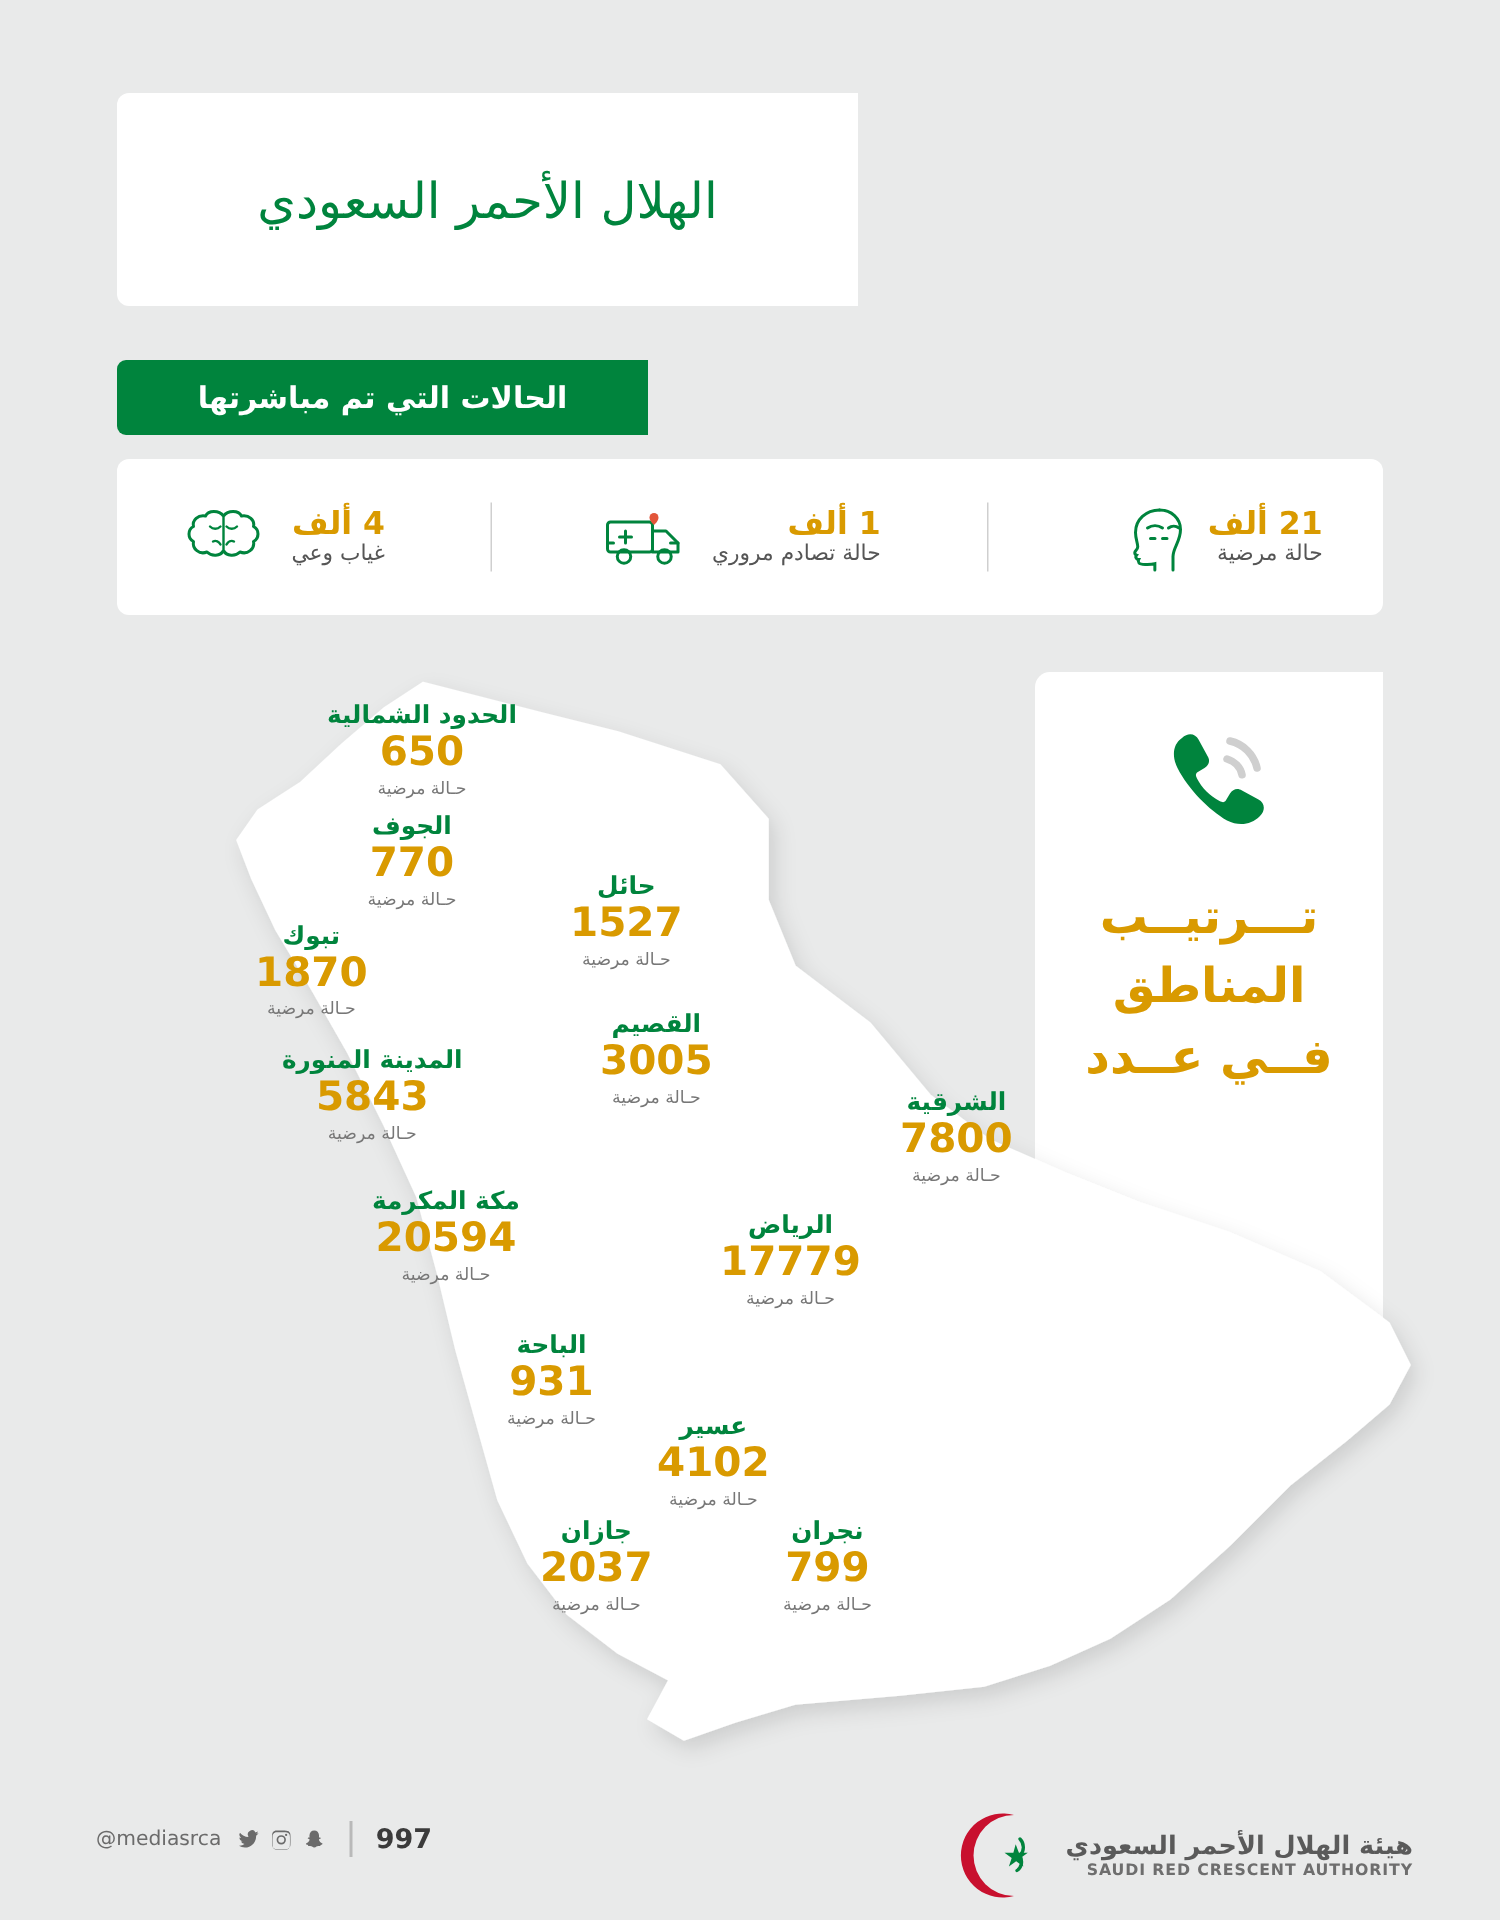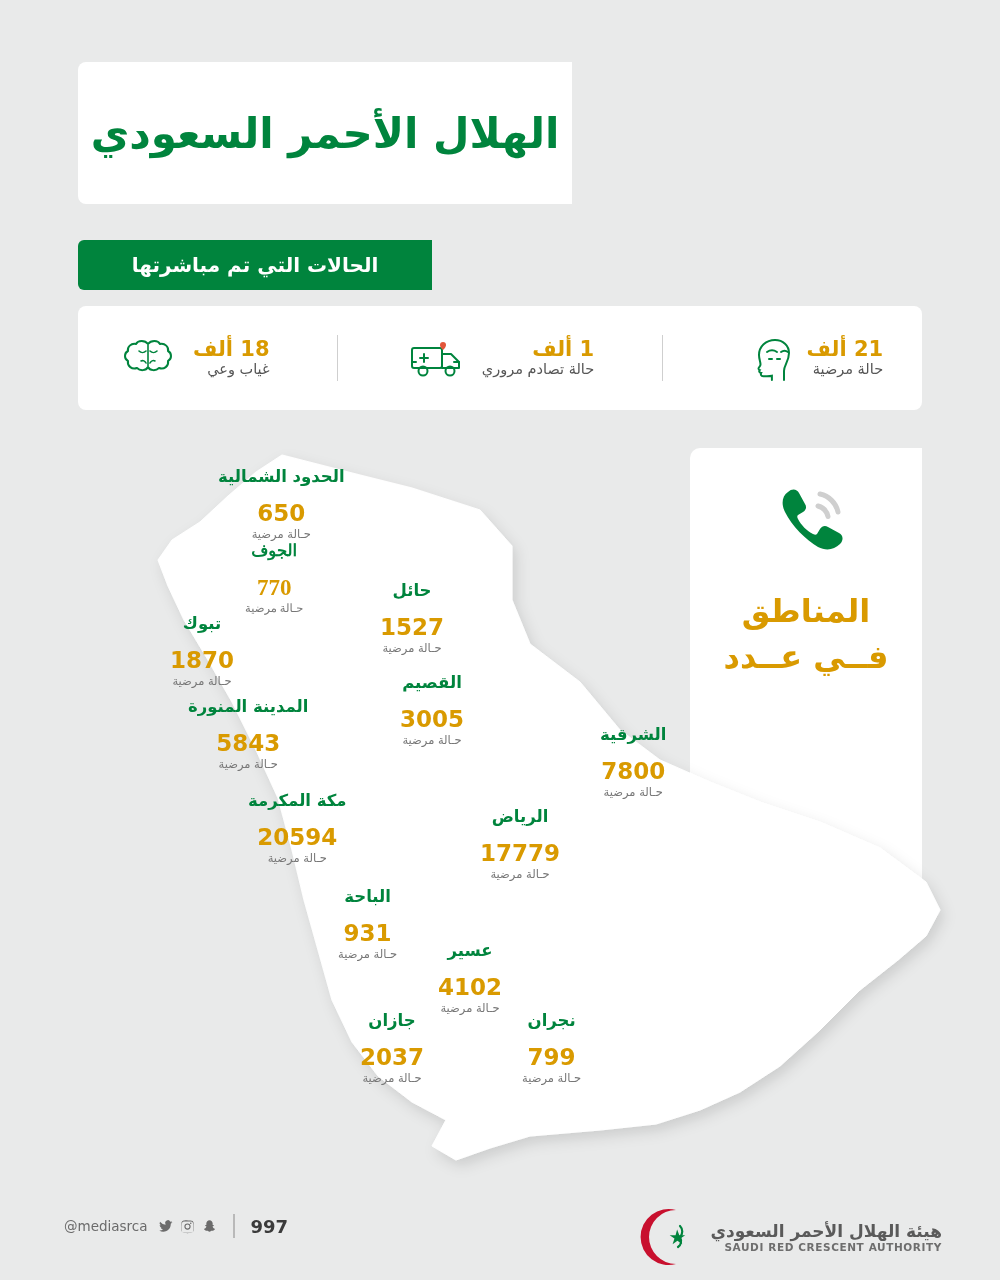--- a/index.html
+++ b/index.html
@@ -22,22 +22,22 @@
     width: 494px; height: 142px;
     background: #ffffff;
     border-radius: 8px 0 0 8px;
     display: flex;
     flex-direction: column;
     align-items: center;
     justify-content: center;
     gap: 4px;
   }
   .title-main {
-    font-size: 42px;
-    font-weight: bold;
+    font-size: 33px;
+    font-weight: normal;
     color: #00843d;
     letter-spacing: 0px;
   }
   .title-sub {
     font-size: 23px;
     font-weight: bold;
     color: #d99a00;
   }
 
   .left-headline {
@@ -133,21 +133,21 @@
   }
   .map-wrap svg { display: block; }
 
   .region {
     position: absolute;
     text-align: center;
     line-height: 1.12;
     white-space: nowrap;
   }
   .r-name { font-size: 16.5px; font-weight: bold; color: #00843d; }
-  .r-value { font-size: 23px; font-weight: bold; color: #d99a00; margin-top: 15px; }
+  .r-value { font-size: 27px; font-weight: bold; color: #d99a00; margin-top: 1px; }
   .r-unit { font-size: 11.5px; color: #777; letter-spacing: 1px; margin-top: 1px; }
 
   
   .footer {
     position: absolute;
     left: 0; bottom: 0;
     width: 1000px; height: 92px;
   }
   .footer-left {
     position: absolute;
@@ -223,39 +223,40 @@
         <path d="M18 22v8M14 26h8" stroke="#00843d" stroke-width="2" stroke-linecap="round"></path>
         <path d="M40 13c0 2.5-3 5-3 5s-3-2.5-3-5a3 3 0 016 0z" fill="#e2553a"></path>
         <path d="M6 30h4M48 30h5" stroke="#00843d" stroke-width="2" stroke-linecap="round"></path>
       </svg>
     </div>
 
     <div class="divider"></div>
 
     <div class="stat">
       <div class="stat-text">
-        <div class="stat-value">18 ألف</div>
+        <div class="stat-value">4 ألف</div>
         <div class="stat-label">غياب وعي</div>
       </div>
       <svg class="stat-icon" viewBox="0 0 62 52">
         <path d="M31 12c-3-4-10-4-12 0-5-1-9 3-8 7-4 2-4 8 0 10-1 5 4 9 9 7 3 3 9 3 11-1" fill="none" stroke="#00843d" stroke-width="2" stroke-linejoin="round"></path>
         <path d="M31 12c3-4 10-4 12 0 5-1 9 3 8 7 4 2 4 8 0 10 1 5-4 9-9 7-3 3-9 3-11-1" fill="none" stroke="#00843d" stroke-width="2" stroke-linejoin="round"></path>
         <path d="M31 12v23M22 19c2 2 5 2 7 0M40 19c-2 2-5 2-7 0M24 29c2-1 4 0 5 2M38 29c-2-1-4 0-5 2" fill="none" stroke="#00843d" stroke-width="1.6" stroke-linecap="round"></path>
       </svg>
     </div>
 
   </div>
 
   <div class="right-panel">
     <svg class="phone-icon" viewBox="0 0 96 86">
       <path d="M30 12c4-4 9-3 11 1l6 11c2 3 1 6-2 8l-5 3c-1 1-1 2 0 4 3 6 9 12 15 15 2 1 3 1 4 0l3-5c2-3 5-4 8-2l11 6c4 2 5 7 1 11-6 6-14 7-22 3C48 60 34 46 27 32c-4-8-3-16 3-20z" fill="#00843d"></path>
       <path d="M62 14c9 2 16 9 18 18" fill="none" stroke="#cfcfcf" stroke-width="5" stroke-linecap="round"></path>
       <path d="M60 26c5 1.5 9 5.5 10 10.5" fill="none" stroke="#cfcfcf" stroke-width="5" stroke-linecap="round"></path>
     </svg>
     <div class="right-panel-title">
+      <div>تـــرتيــب</div>
       <div>المناطق</div>
       <div>فــي عــدد</div>
     </div>
   </div>
 
   <div class="map-wrap">
     <svg width="900" height="760" viewBox="0 0 900 760">
       <defs>
         <filter id="sh" x="-20%" y="-20%" width="150%" height="150%">
           <feDropShadow dx="4" dy="6" stdDeviation="7" flood-color="#000" flood-opacity="0.12"></feDropShadow>
@@ -268,21 +269,21 @@
            L272 570 L258 520 L244 470 L232 420 L218 368 L196 320 L172 272 L148 230
            L124 190 L108 156 L98 130 L112 110 L140 92 L168 66 L196 42 Z"></path>
     </svg>
 
     <div class="region" style="left:158px; top:38px;">
       <div class="r-name">الحدود الشمالية</div>
       <div class="r-value">650</div>
       <div class="r-unit">حـالة مرضية</div>
     </div>
 
-    <div class="region" style="left:185px; top:112px;font-family:Liberation Serif, serif;">
+    <div class="region" style="left:185px; top:112px;">
       <div class="r-name">الجوف</div>
       <div class="r-value">770</div>
       <div class="r-unit">حـالة مرضية</div>
     </div>
 
     <div class="region" style="left:110px; top:185px;">
       <div class="r-name">تبوك</div>
       <div class="r-value">1870</div>
       <div class="r-unit">حـالة مرضية</div>
     </div>

